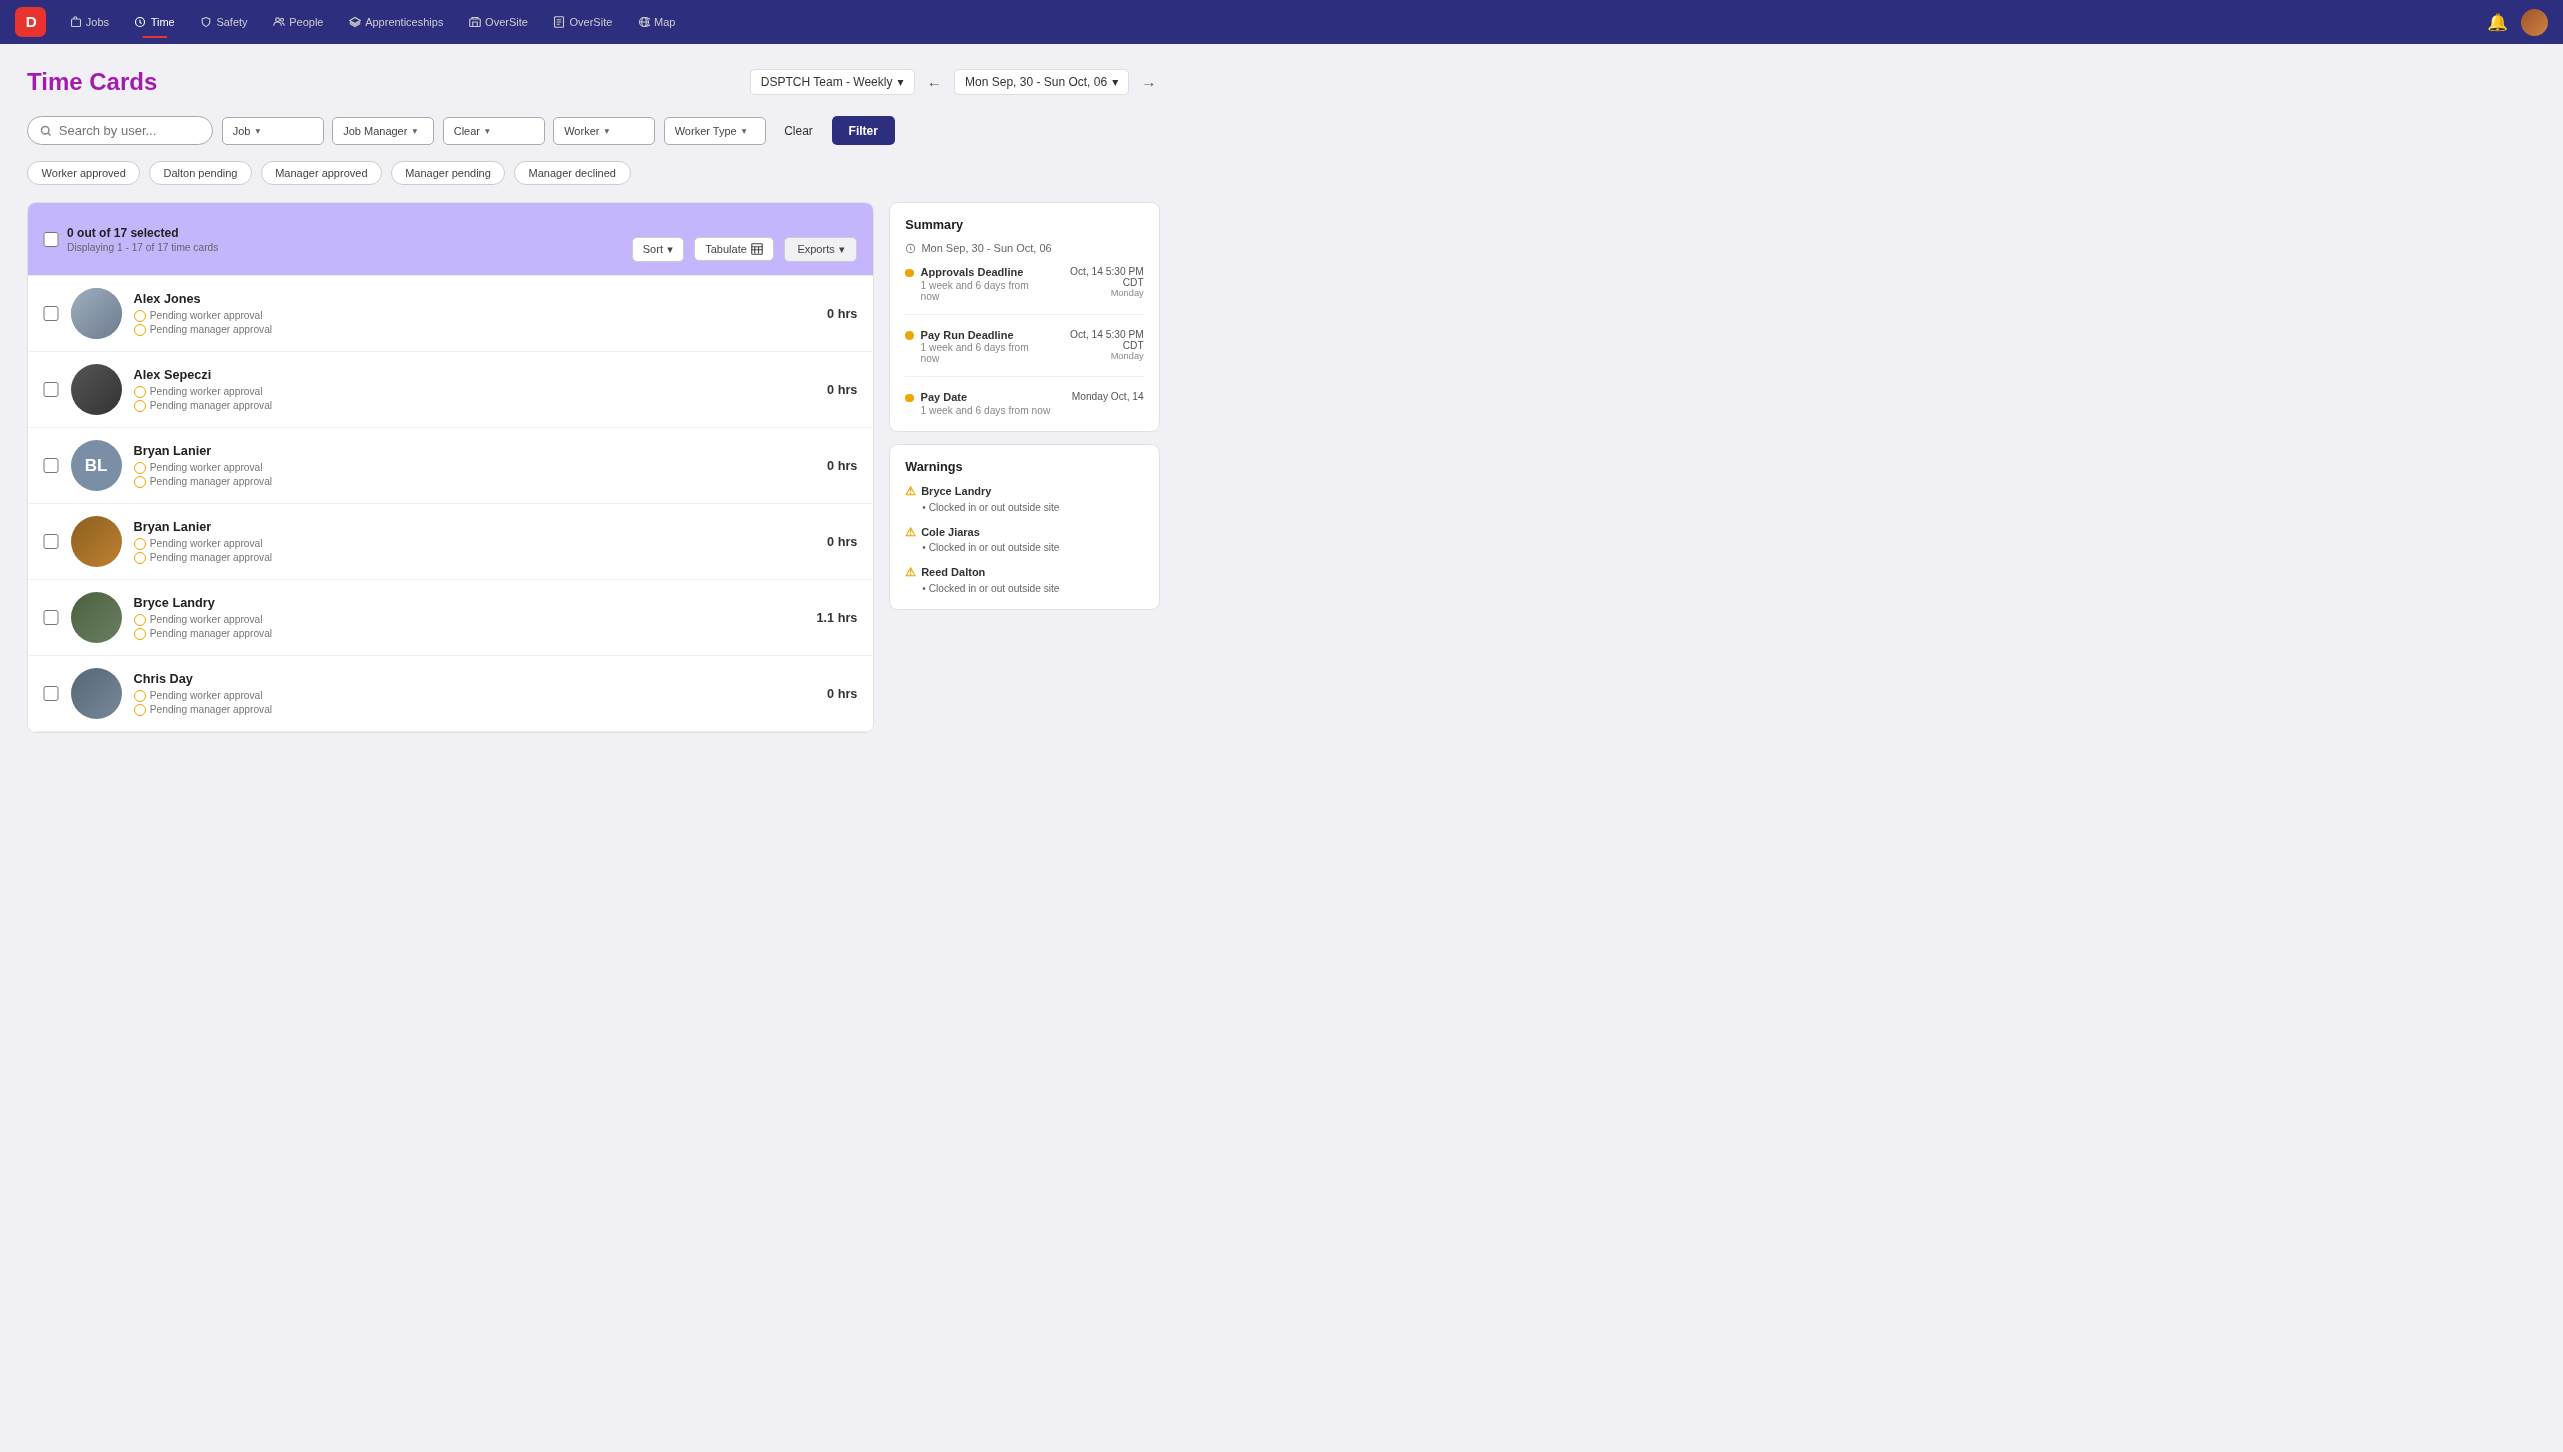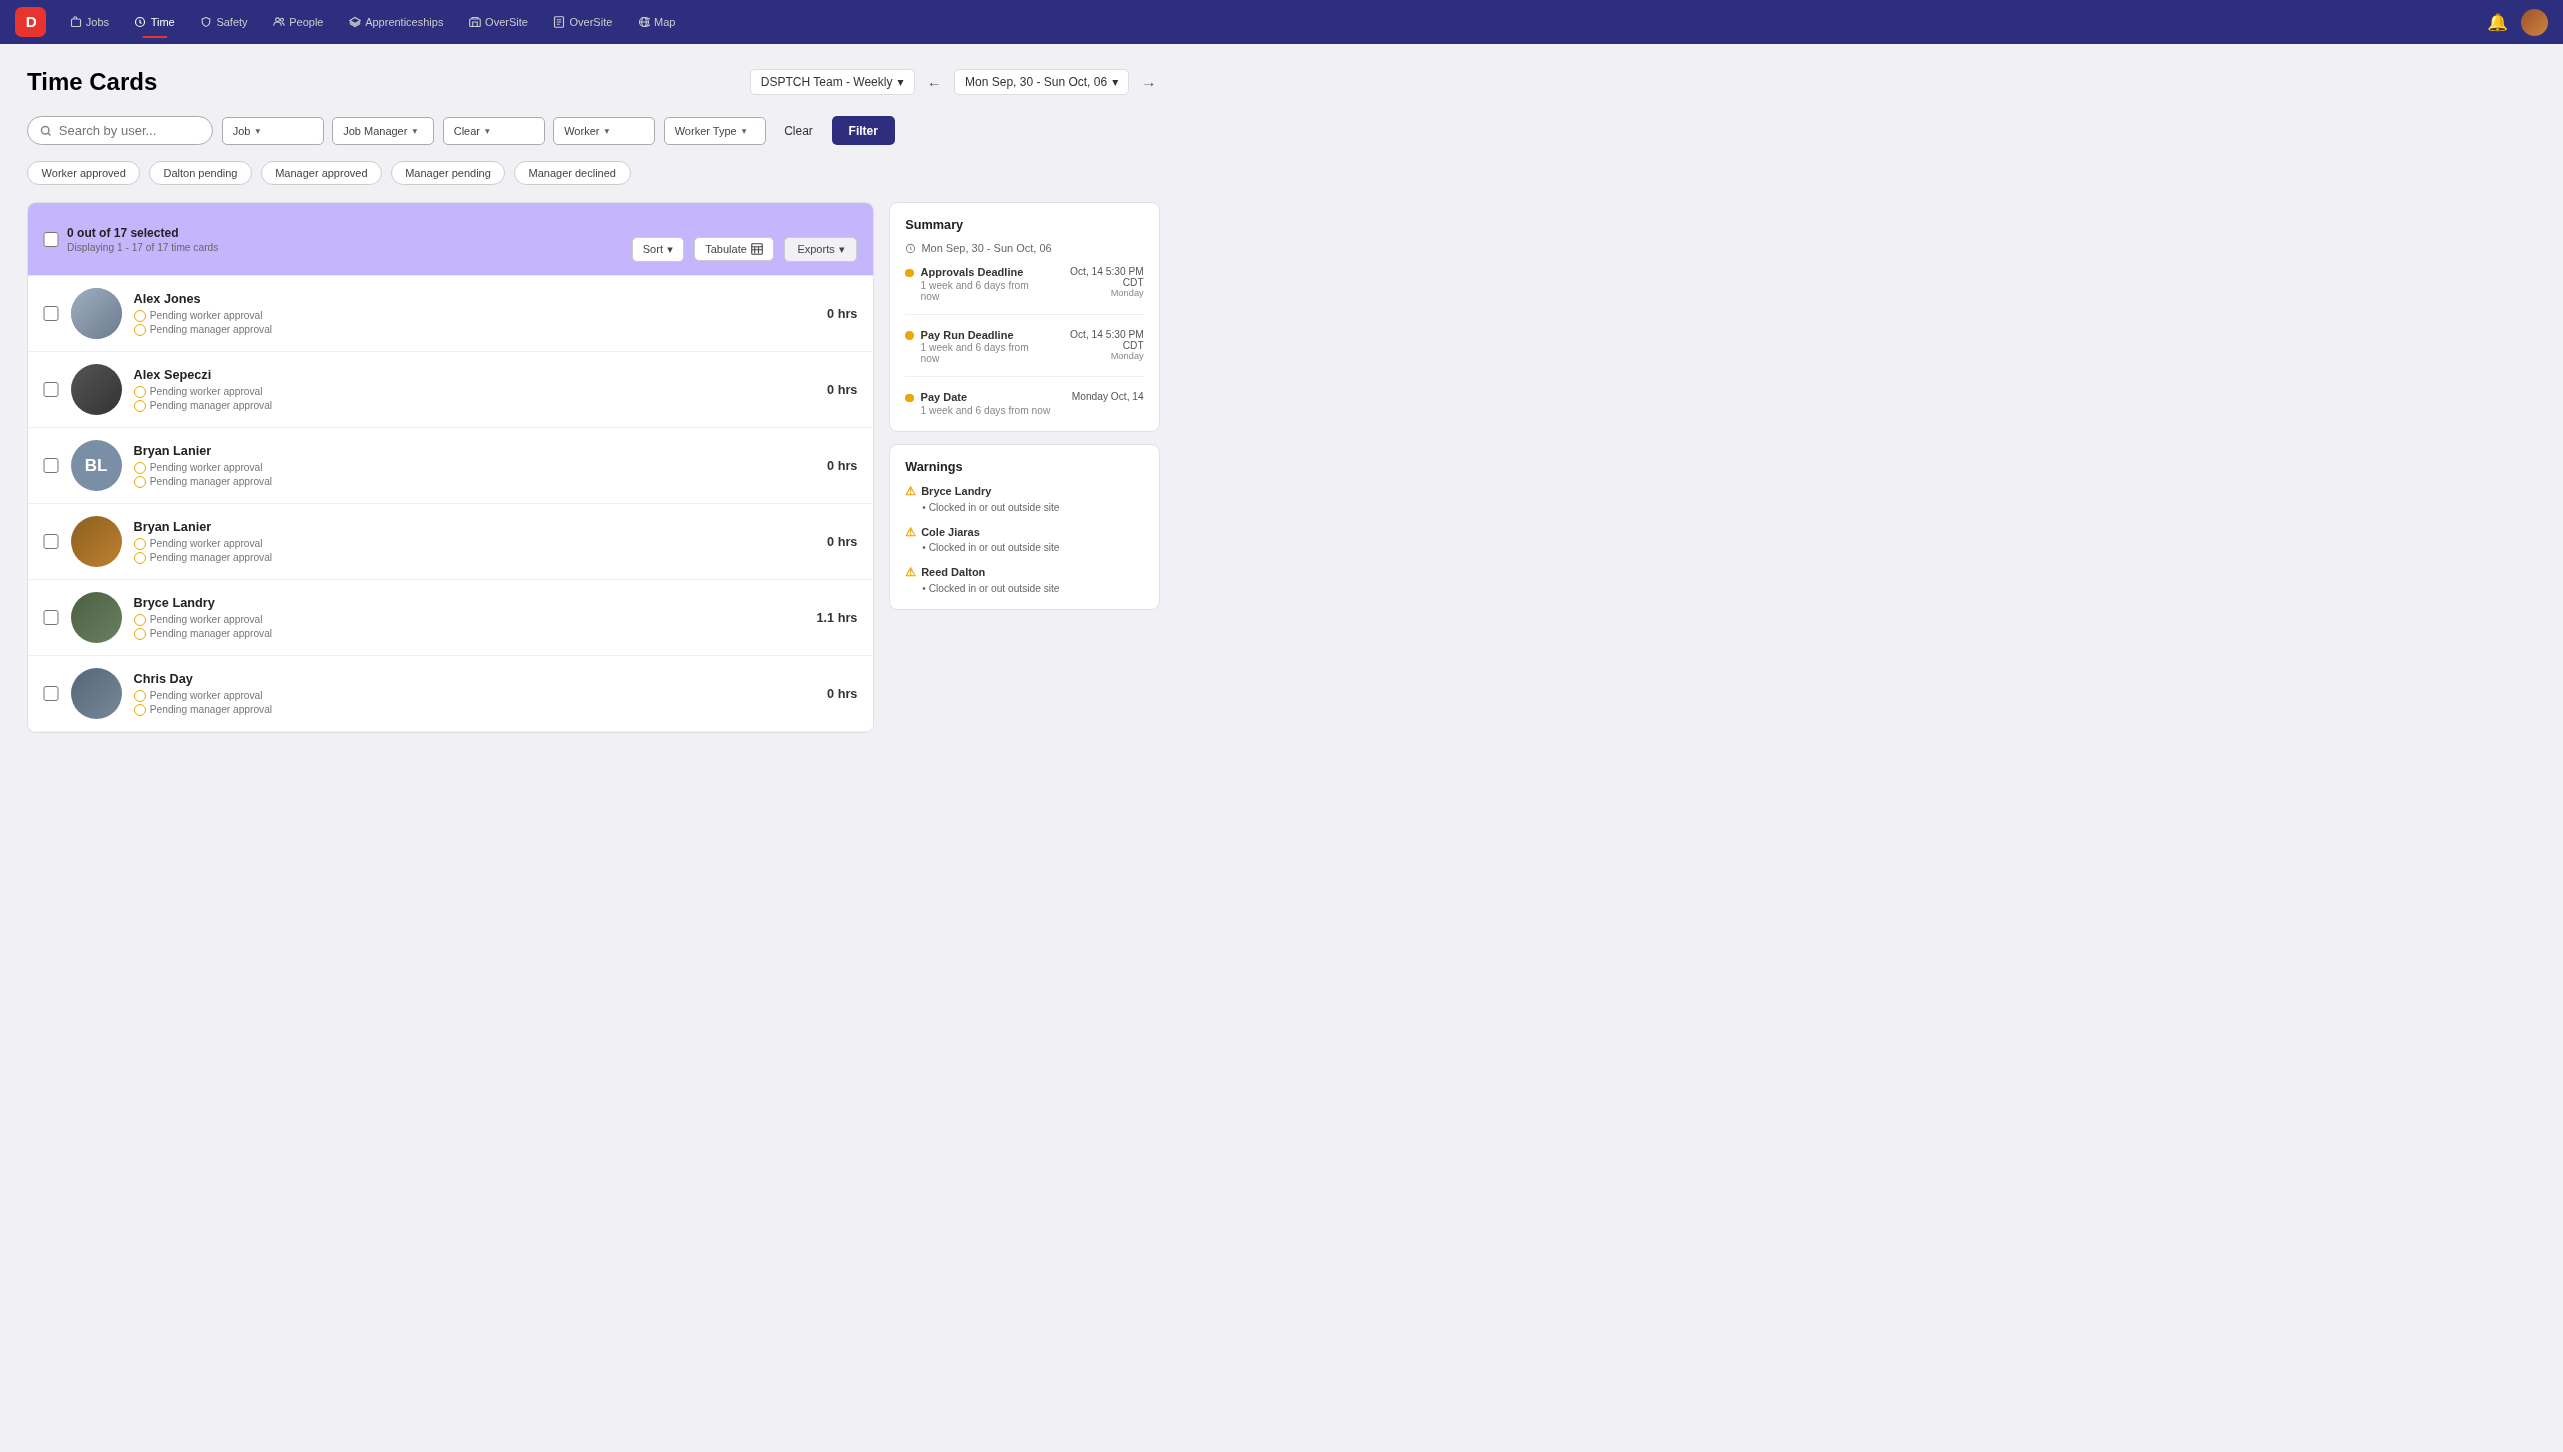--- a/index.html
+++ b/index.html
@@ -34,21 +34,21 @@
     .topnav-item svg { width: 12px; height: 12px; }
     .topnav-right { margin-left: auto; display: flex; align-items: center; gap: 12px; }
     .bell-btn { background: none; border: none; cursor: pointer; color: #ffd700; font-size: 17px; }
     .avatar-circle { width: 27px; height: 27px; border-radius: 50%; background: #888; overflow: hidden; }
 
     
     .main-container { display: flex; flex-direction: column; padding: 24px 27px 0; max-width: 1187px; }
     
     
     .page-header { display: flex; align-items: center; justify-content: space-between; margin-bottom: 20.3px; }
-    .page-title { font-size: 24px; font-weight: 700; color: #000000; }
+    .page-title { font-size: 24px; font-weight: 700; color: #a21caf; }
     .date-nav { display: flex; align-items: center; gap: 8.5px; }
     .team-selector {
       display: flex; align-items: center; gap: 5.1px;
       font-size: 12px; color: #333; cursor: pointer;
       border: 0.8px solid #ddd; border-radius: 5.1px; padding: 5.1px 10.2px;
       background: white;
     }
     .date-range {
       display: flex; align-items: center; gap: 5.1px;
       font-size: 12px; color: #333; cursor: pointer;

